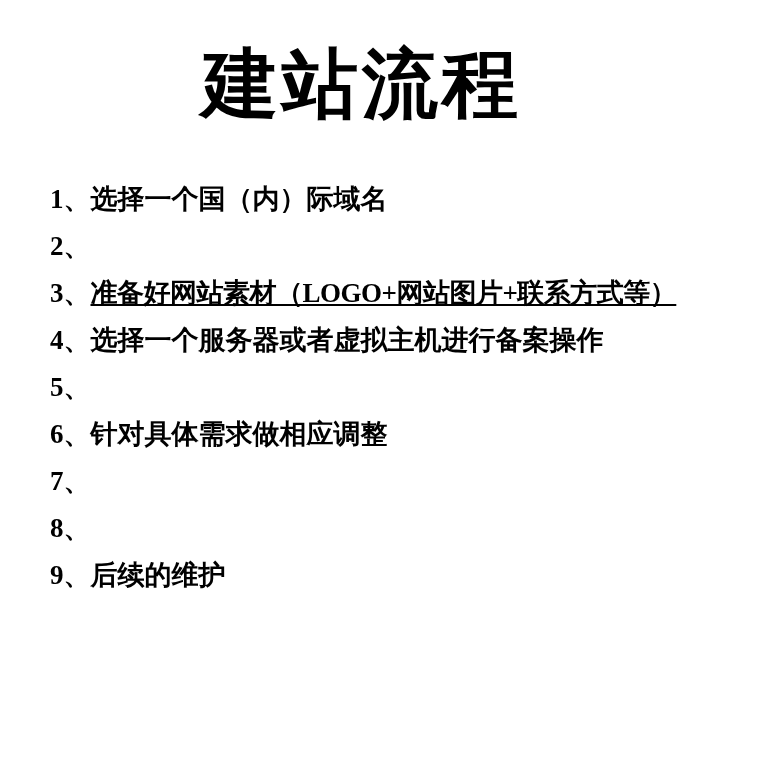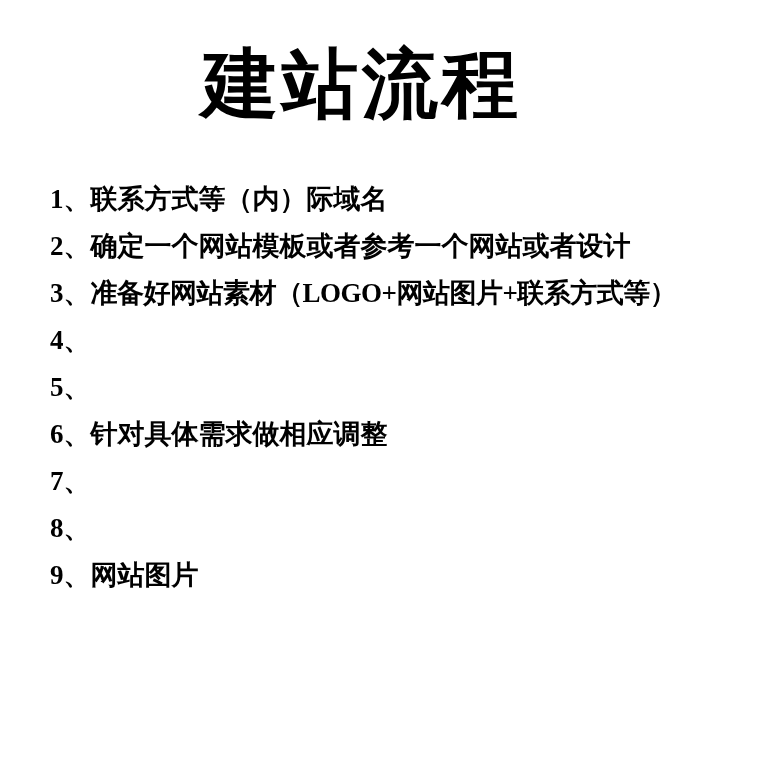--- a/index.html
+++ b/index.html
@@ -57,57 +57,58 @@
   }
   .step-text {
     flex: 0 1 auto;
     font-family: "Liberation Serif", "DejaVu Serif", serif;
     font-weight: 700;
     font-size: 27px;
   }
   .step:nth-child(7) .step-text,
   .step:nth-child(3) .step-text {
     letter-spacing: -0.5px;
+    text-decoration: underline;
   }
 </style>
 </head>
 <body>
 
 <div class="page">
 
   <div class="title">建站流程</div>
 
   <ul class="steps">
     <li class="step">
       <span class="step-num">1、</span>
-      <span class="step-text">联系方式等（内）际域名</span>
+      <span class="step-text">选择一个国（内）际域名</span>
     </li>
     <li class="step">
       <span class="step-num">2、</span>
-      <span class="step-text">确定一个网站模板或者参考一个网站或者设计</span>
     </li>
     <li class="step">
       <span class="step-num">3、</span>
       <span class="step-text">准备好网站素材（LOGO+网站图片+联系方式等）</span>
     </li>
     <li class="step">
       <span class="step-num">4、</span>
+      <span class="step-text">选择一个服务器或者虚拟主机进行备案操作</span>
     </li>
     <li class="step">
       <span class="step-num">5、</span>
     </li>
     <li class="step">
       <span class="step-num">6、</span>
       <span class="step-text">针对具体需求做相应调整</span>
     </li>
     <li class="step">
       <span class="step-num">7、</span>
     </li>
     <li class="step">
       <span class="step-num">8、</span>
     </li>
     <li class="step">
       <span class="step-num">9、</span>
-      <span class="step-text">网站图片</span>
+      <span class="step-text">后续的维护</span>
     </li>
   </ul>
 
 </div>
 
 </body></html>

